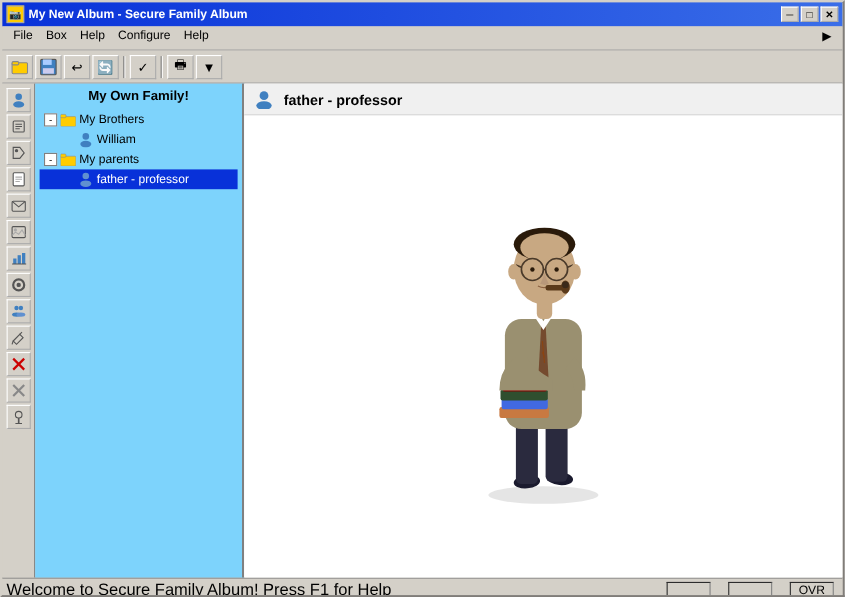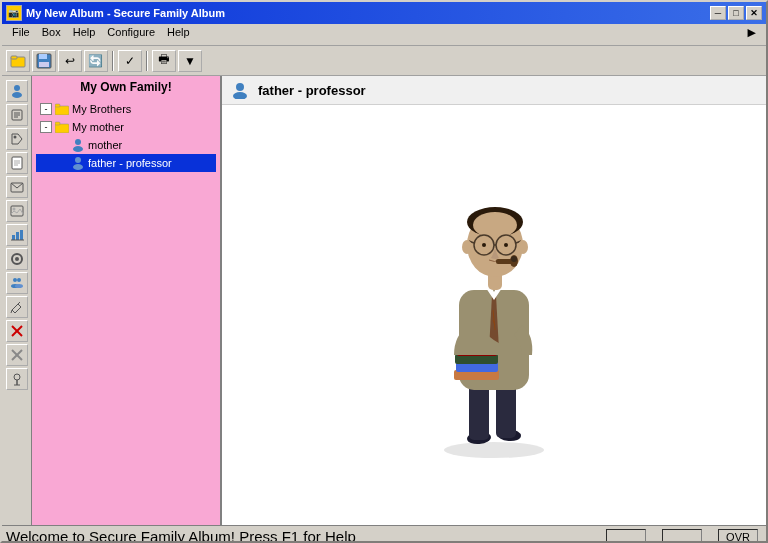--- a/index.html
+++ b/index.html
@@ -131,21 +131,21 @@
       display: flex;
       align-items: center;
       justify-content: center;
       cursor: pointer;
       font-size: 11px;
     }
 
     
     .tree-panel {
       width: 190px;
-      background: #f9a8d4;
+      background: #7dd3fc;
       border-right: 2px solid #808080;
       overflow-y: auto;
       padding: 4px;
     }
     .tree-title {
       text-align: center;
       font-weight: bold;
       font-size: 12px;
       margin-bottom: 6px;
       color: #000;
@@ -401,39 +401,39 @@
       <div class="tree-node tree-indent-1">
         <span style="width:12px;height:12px;border:1px solid #808080;background:white;display:inline-flex;align-items:center;justify-content:center;font-size:9px;margin-right:2px;flex-shrink:0;">-</span>
         <span class="tree-icon folder-icon">
           <svg width="14" height="12" viewBox="0 0 14 12">
             <rect x="0" y="3" width="14" height="9" rx="1" fill="#ffcc00" stroke="#888" stroke-width="0.5"></rect>
             <rect x="0" y="1" width="5" height="3" rx="1" fill="#ffcc00" stroke="#888" stroke-width="0.5"></rect>
           </svg>
         </span>
         <span>My Brothers</span>
       </div>
+      <div class="tree-node tree-indent-2">
+        <span style="width:12px;margin-right:2px;flex-shrink:0;"></span>
+        <span class="tree-icon person-icon">
+          <svg width="14" height="14" viewBox="0 0 14 14">
+            <circle cx="7" cy="4" r="3" fill="#4080c0"></circle>
+            <ellipse cx="7" cy="11" rx="5" ry="3" fill="#4080c0"></ellipse>
+          </svg>
+        </span>
+        <span>William</span>
+      </div>
       <div class="tree-node tree-indent-1">
         <span style="width:12px;height:12px;border:1px solid #808080;background:white;display:inline-flex;align-items:center;justify-content:center;font-size:9px;margin-right:2px;flex-shrink:0;">-</span>
         <span class="tree-icon folder-icon">
           <svg width="14" height="12" viewBox="0 0 14 12">
             <rect x="0" y="3" width="14" height="9" rx="1" fill="#ffcc00" stroke="#888" stroke-width="0.5"></rect>
             <rect x="0" y="1" width="5" height="3" rx="1" fill="#ffcc00" stroke="#888" stroke-width="0.5"></rect>
           </svg>
         </span>
-        <span>My mother</span>
-      </div>
-      <div class="tree-node tree-indent-2">
-        <span style="width:12px;margin-right:2px;flex-shrink:0;"></span>
-        <span class="tree-icon person-icon">
-          <svg width="14" height="14" viewBox="0 0 14 14">
-            <circle cx="7" cy="4" r="3" fill="#4080c0"></circle>
-            <ellipse cx="7" cy="11" rx="5" ry="3" fill="#4080c0"></ellipse>
-          </svg>
-        </span>
-        <span>mother</span>
+        <span>My parents</span>
       </div>
       <div class="tree-node tree-indent-2 selected">
         <span style="width:12px;margin-right:2px;flex-shrink:0;"></span>
         <span class="tree-icon">
           <svg width="14" height="14" viewBox="0 0 14 14">
             <circle cx="7" cy="4" r="3" fill="#6090d0"></circle>
             <ellipse cx="7" cy="11" rx="5" ry="3" fill="#6090d0"></ellipse>
           </svg>
         </span>
         <span>father - professor</span>

